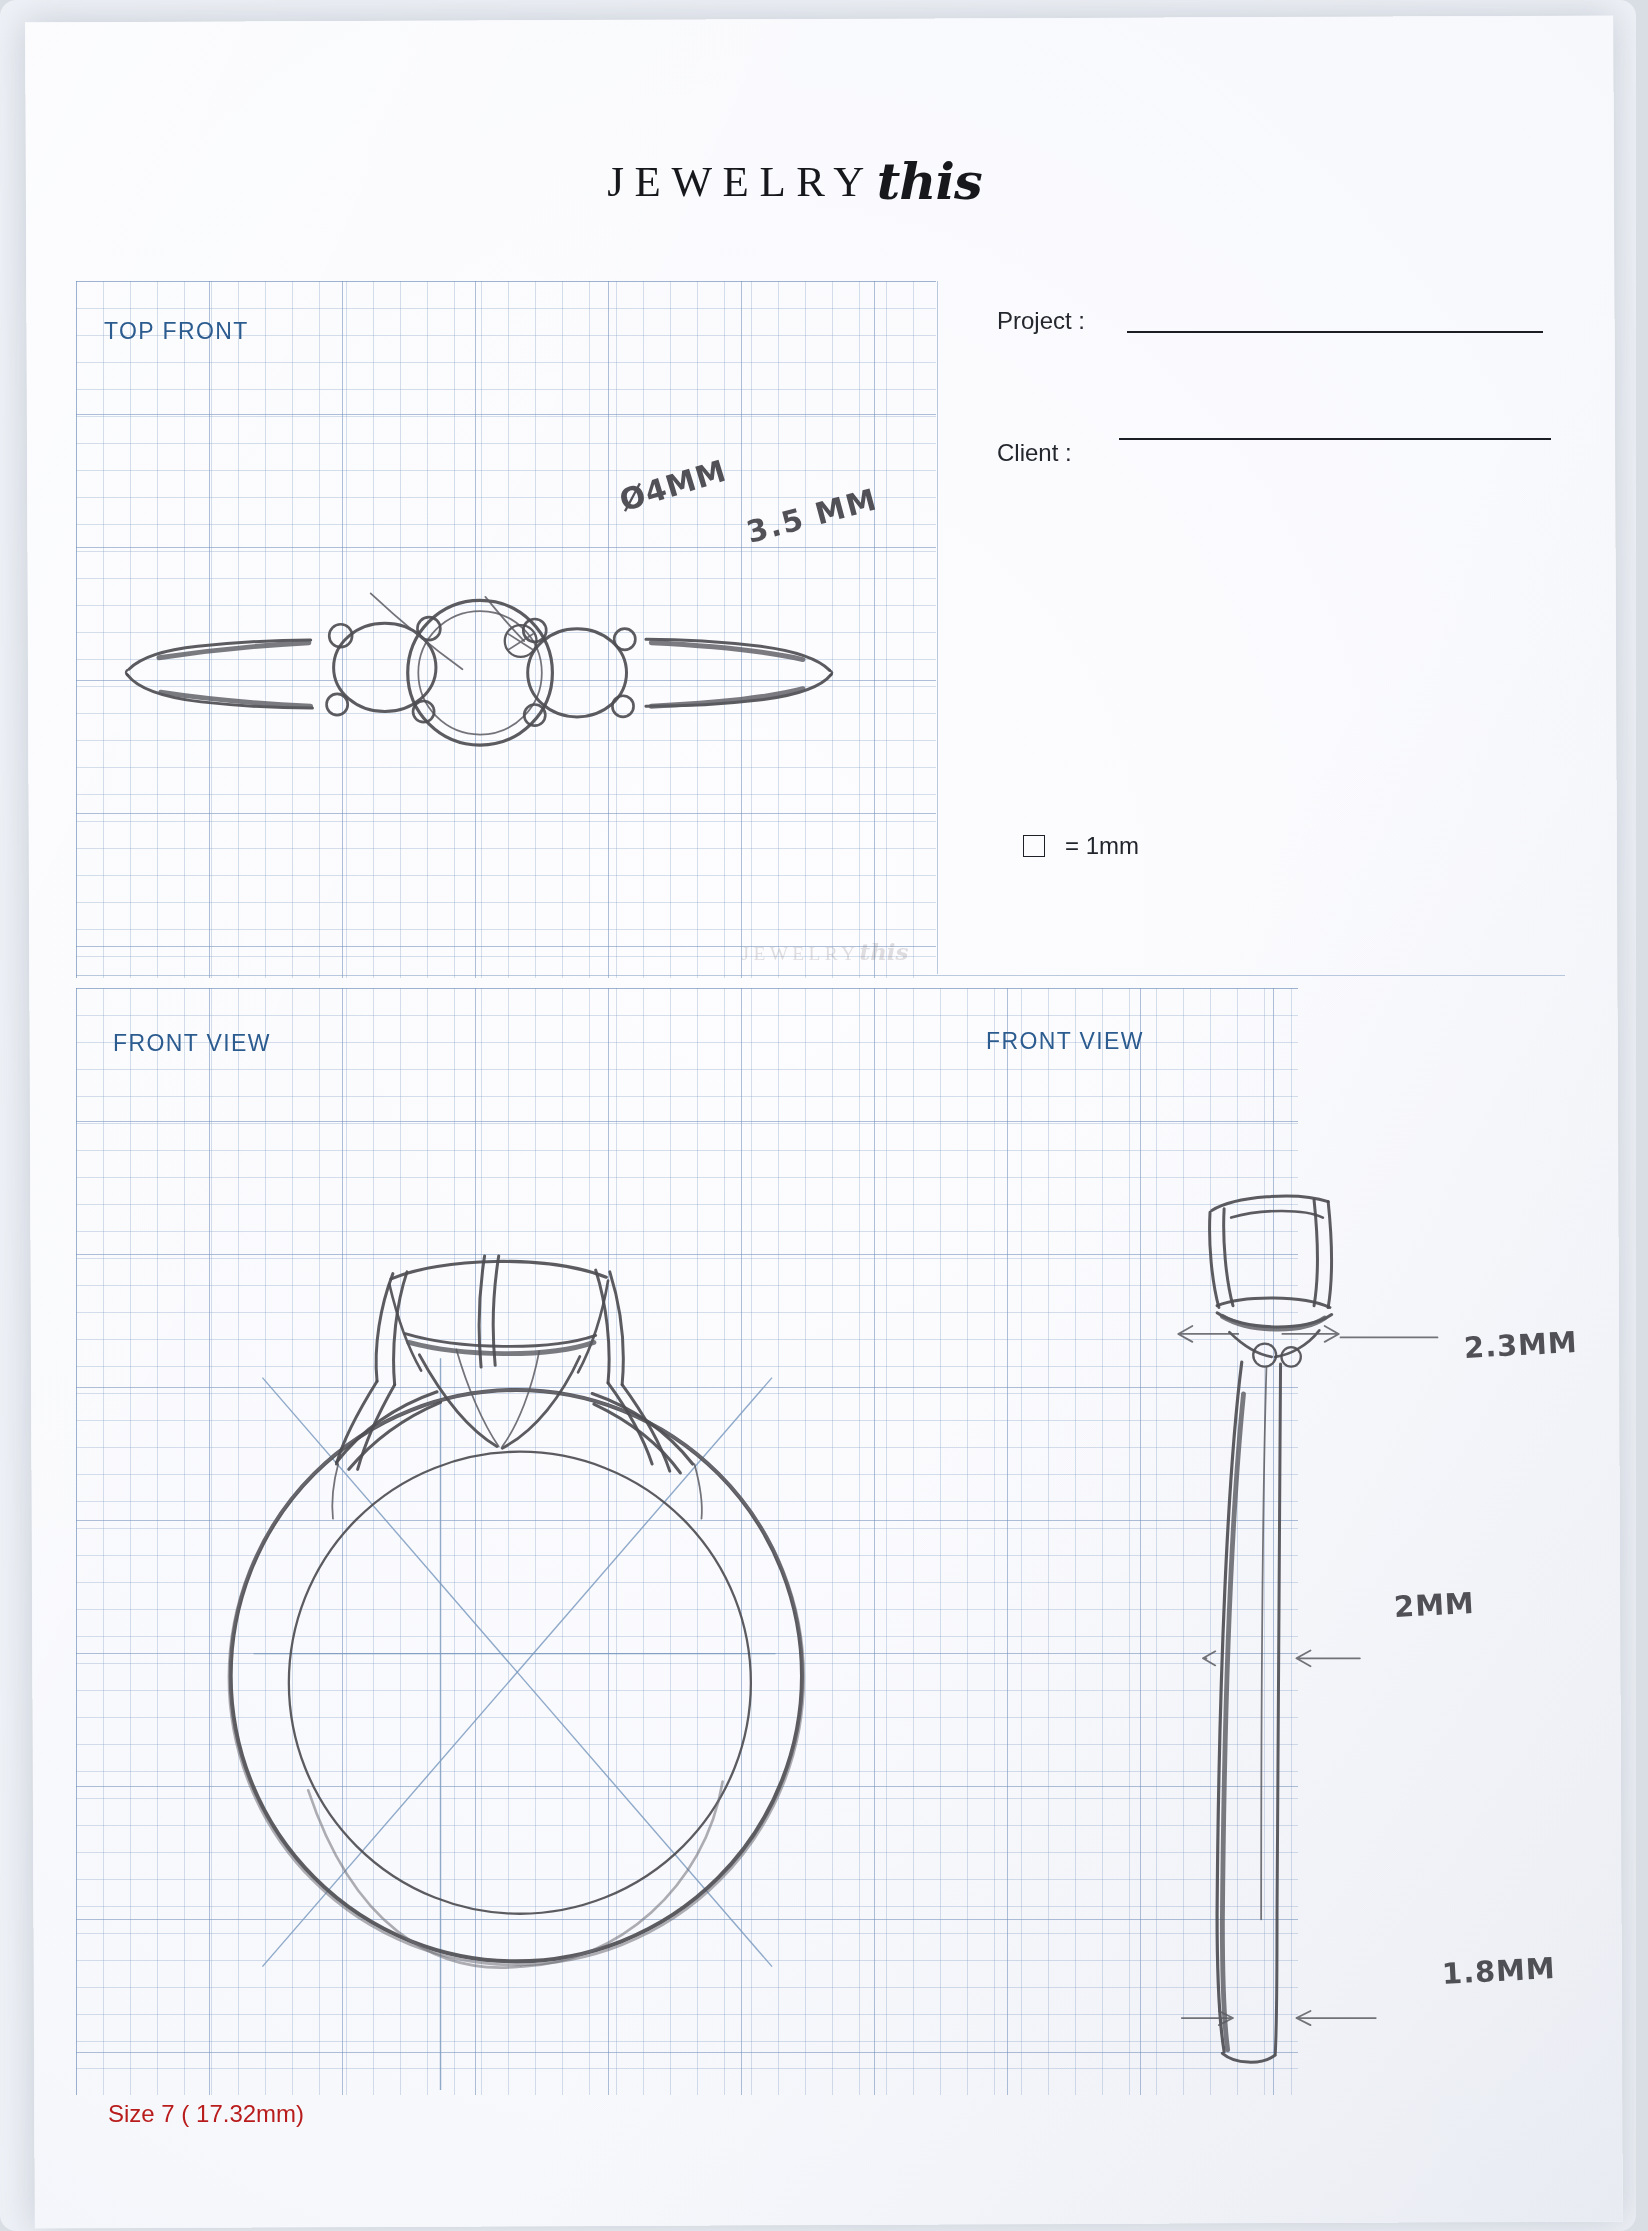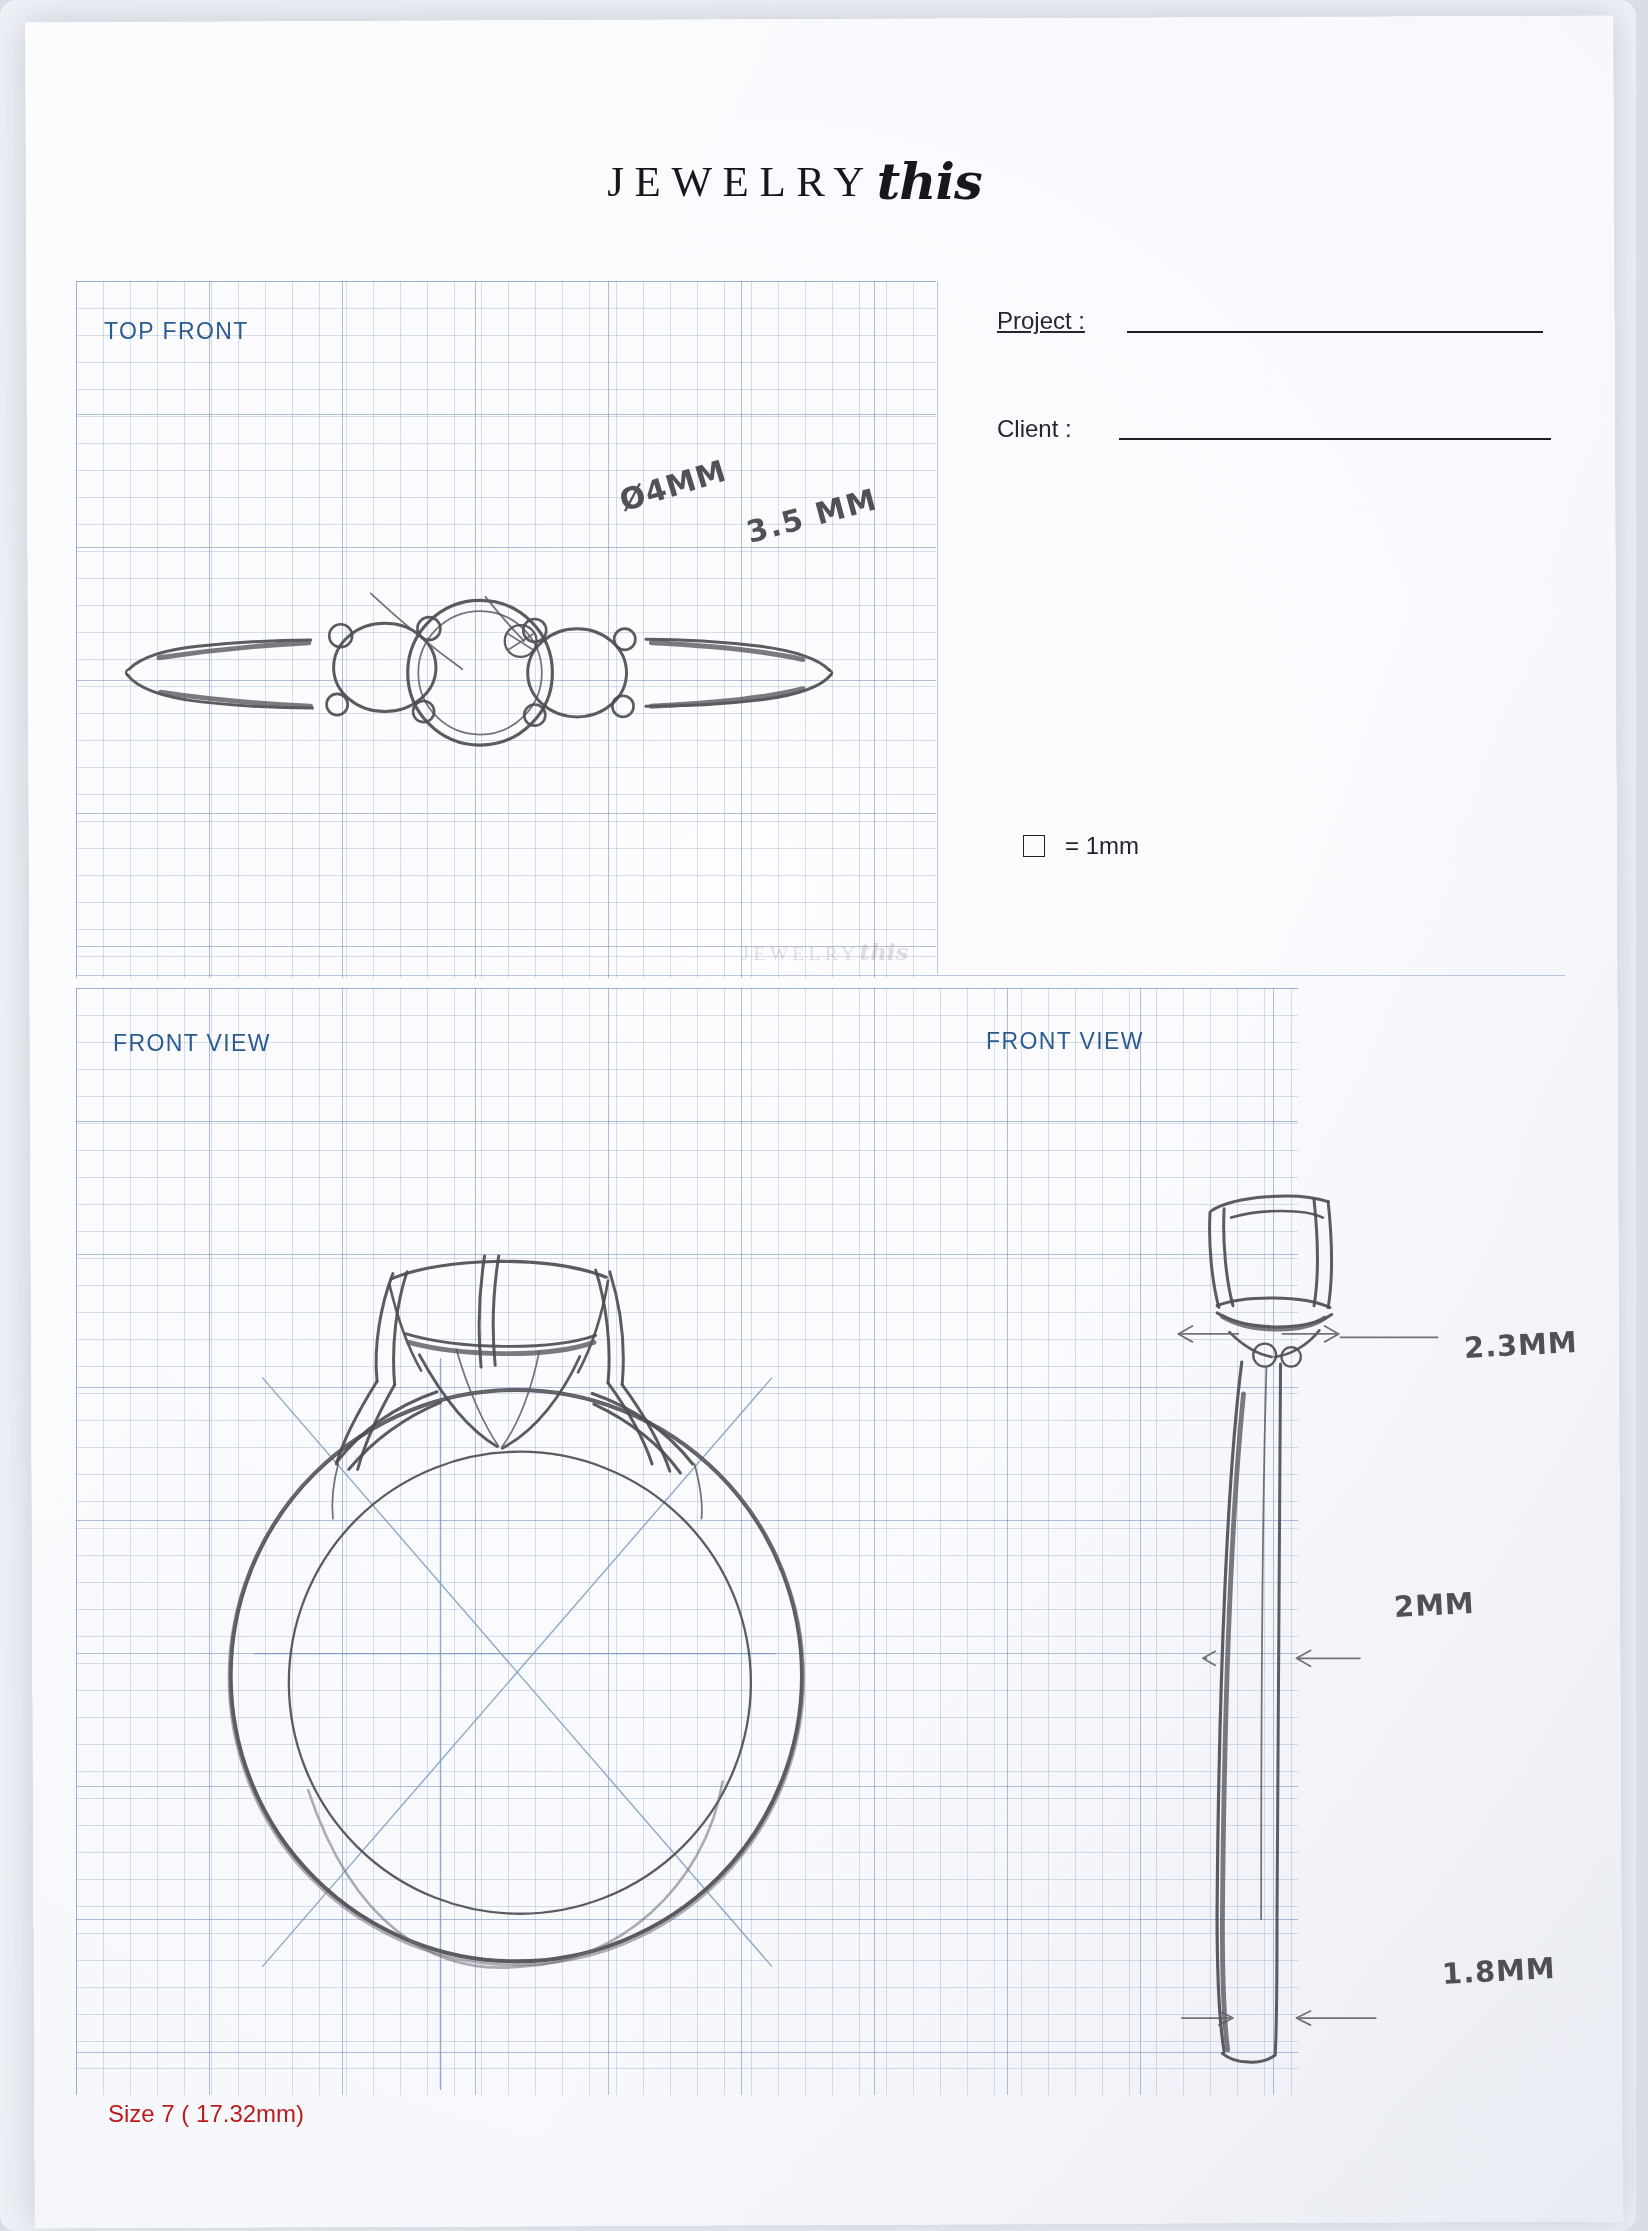--- a/index.html
+++ b/index.html
@@ -113,22 +113,22 @@
   }
   #label-top    { left: 104px; top: 318px; }
   #label-front  { left: 113px; top: 1030px; text-align: right; }
   #label-side   { left: 986px; top: 1028px; }
 
   .field {
     position: absolute;
     color: #24282e;
     font-size: 24px;
   }
-  #field-project { left: 997px; top: 307px; text-decoration: underline; }
-  #field-client  { left: 997px; top: 415px; }
+  #field-project { left: 997px; top: 307px; }
+  #field-client  { left: 997px; top: 439px; }
   .rule {
     position: absolute;
     height: 1.8px;
     background: #1b1f25;
   }
   #rule-project { left: 1127px; top: 331px; width: 416px; }
   #rule-client  { left: 1119px; top: 438px; width: 432px; }
 
   .scale {
     position: absolute;

